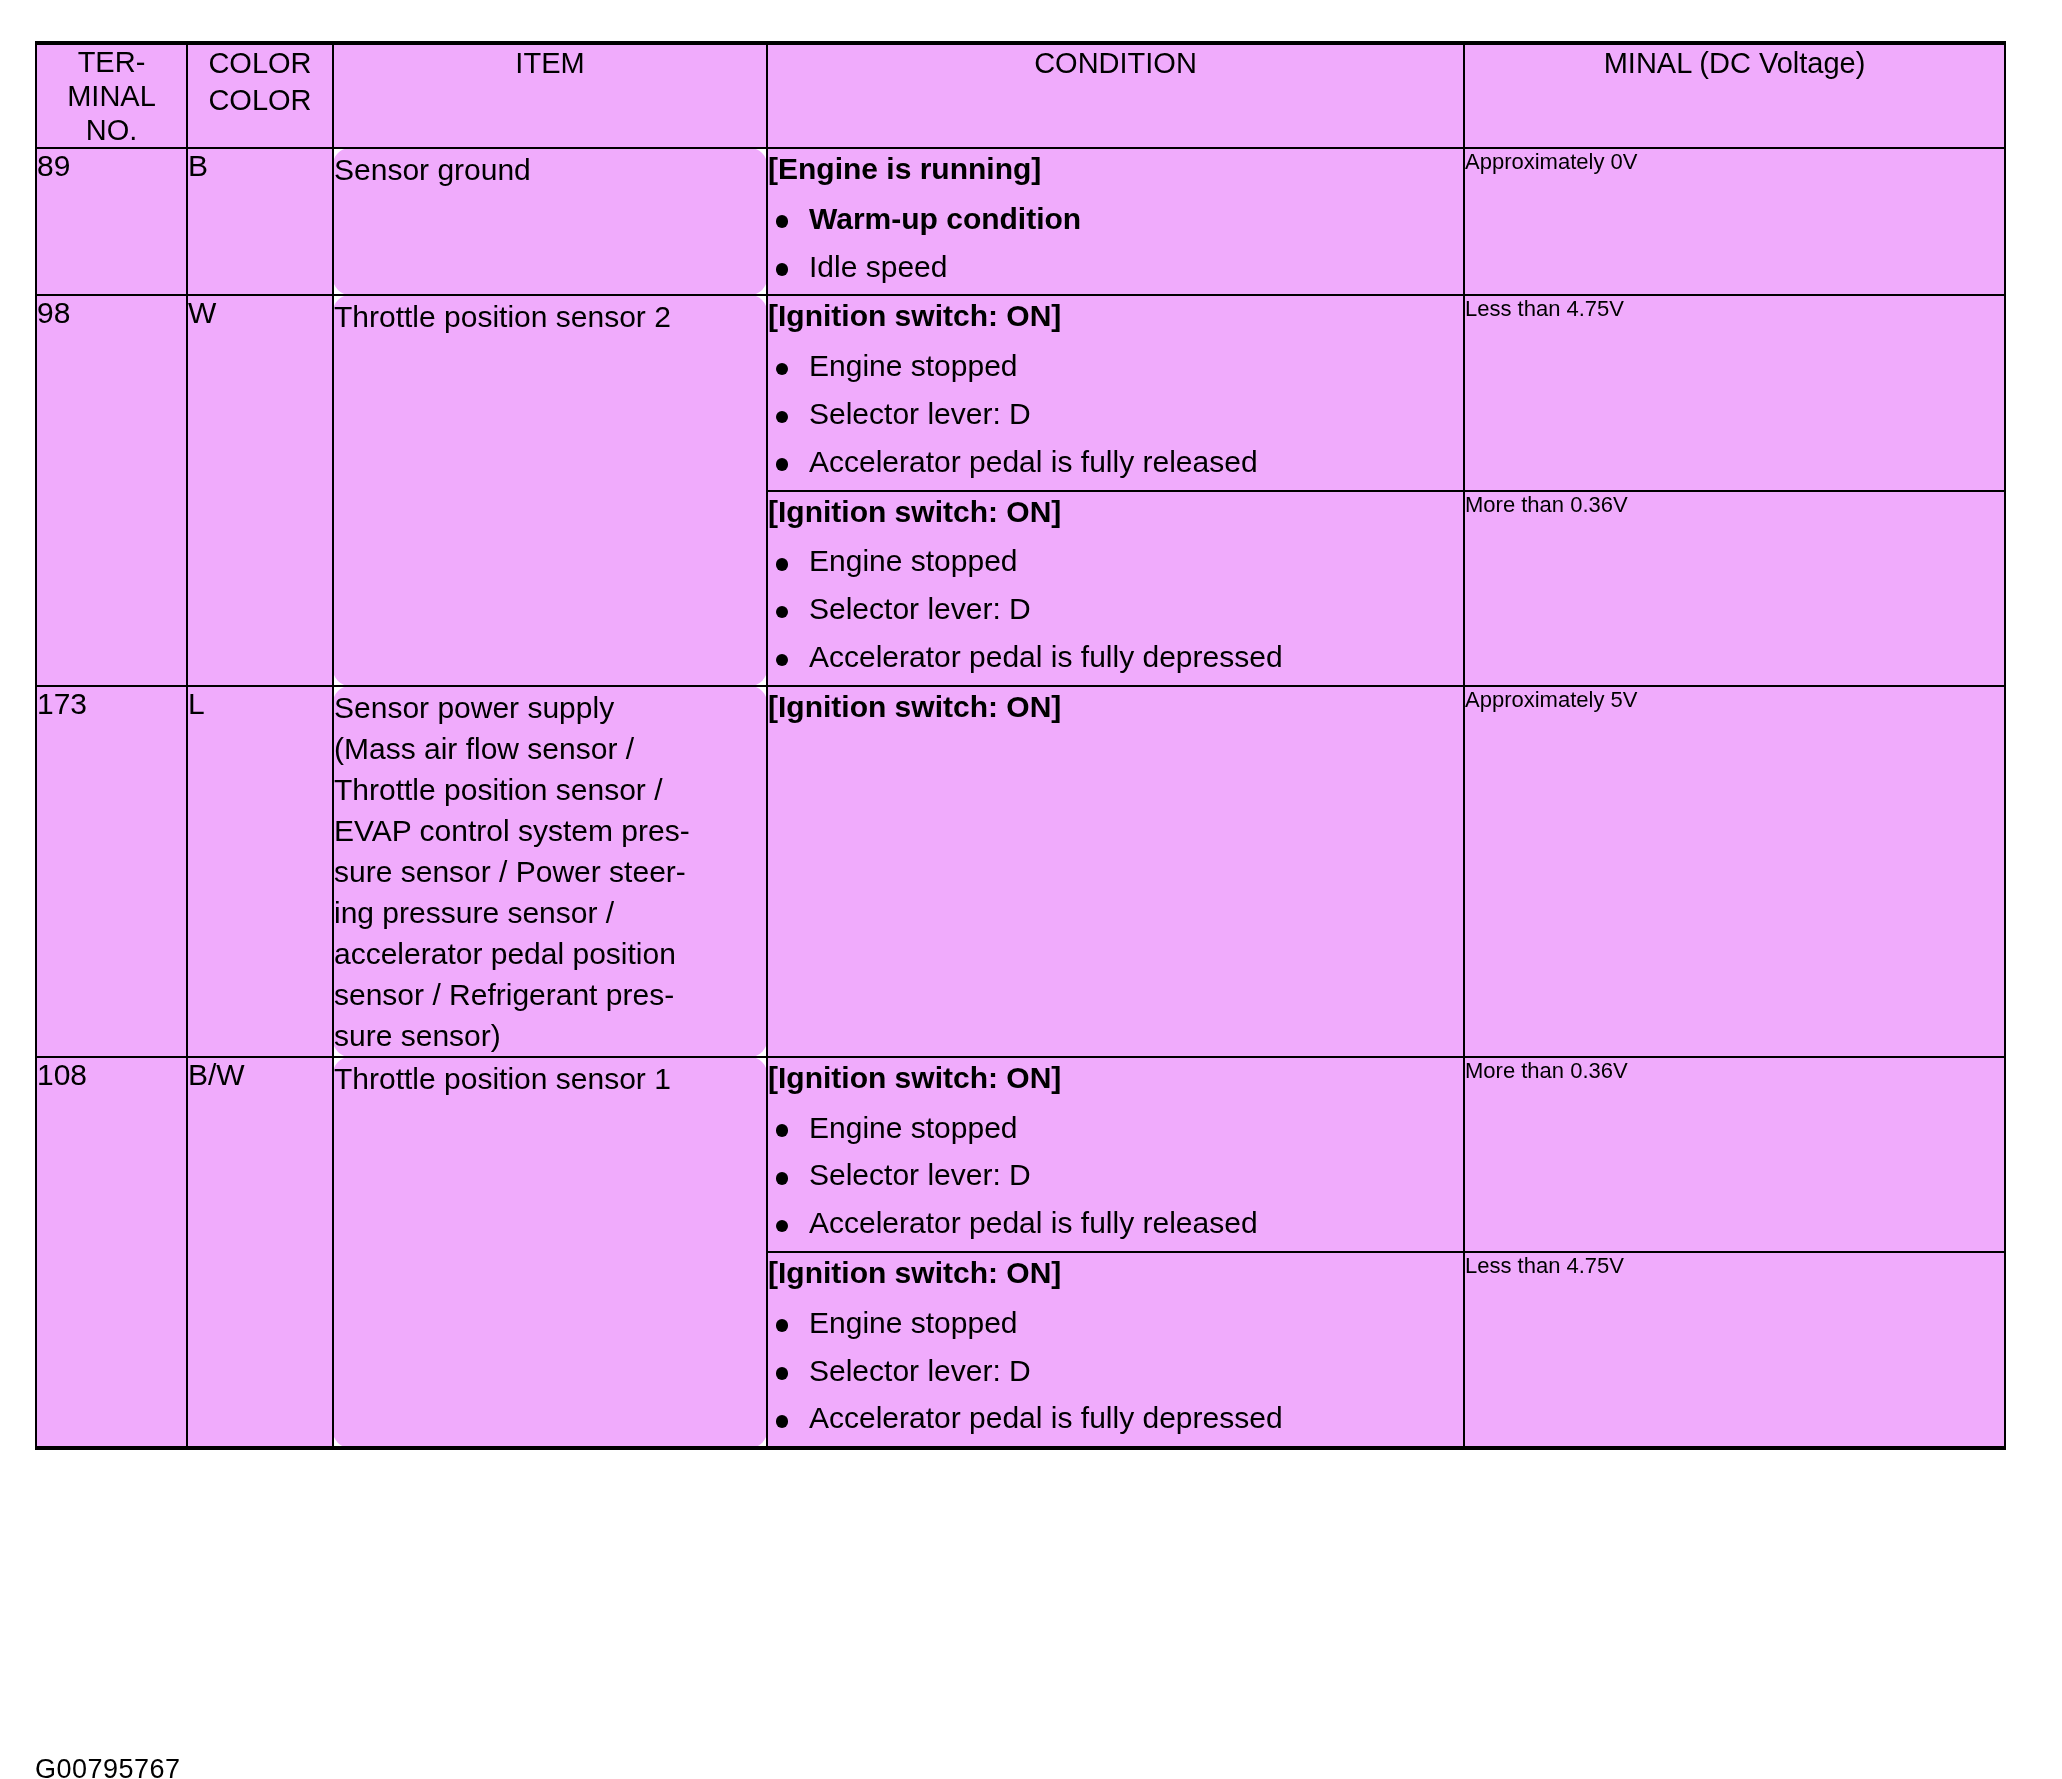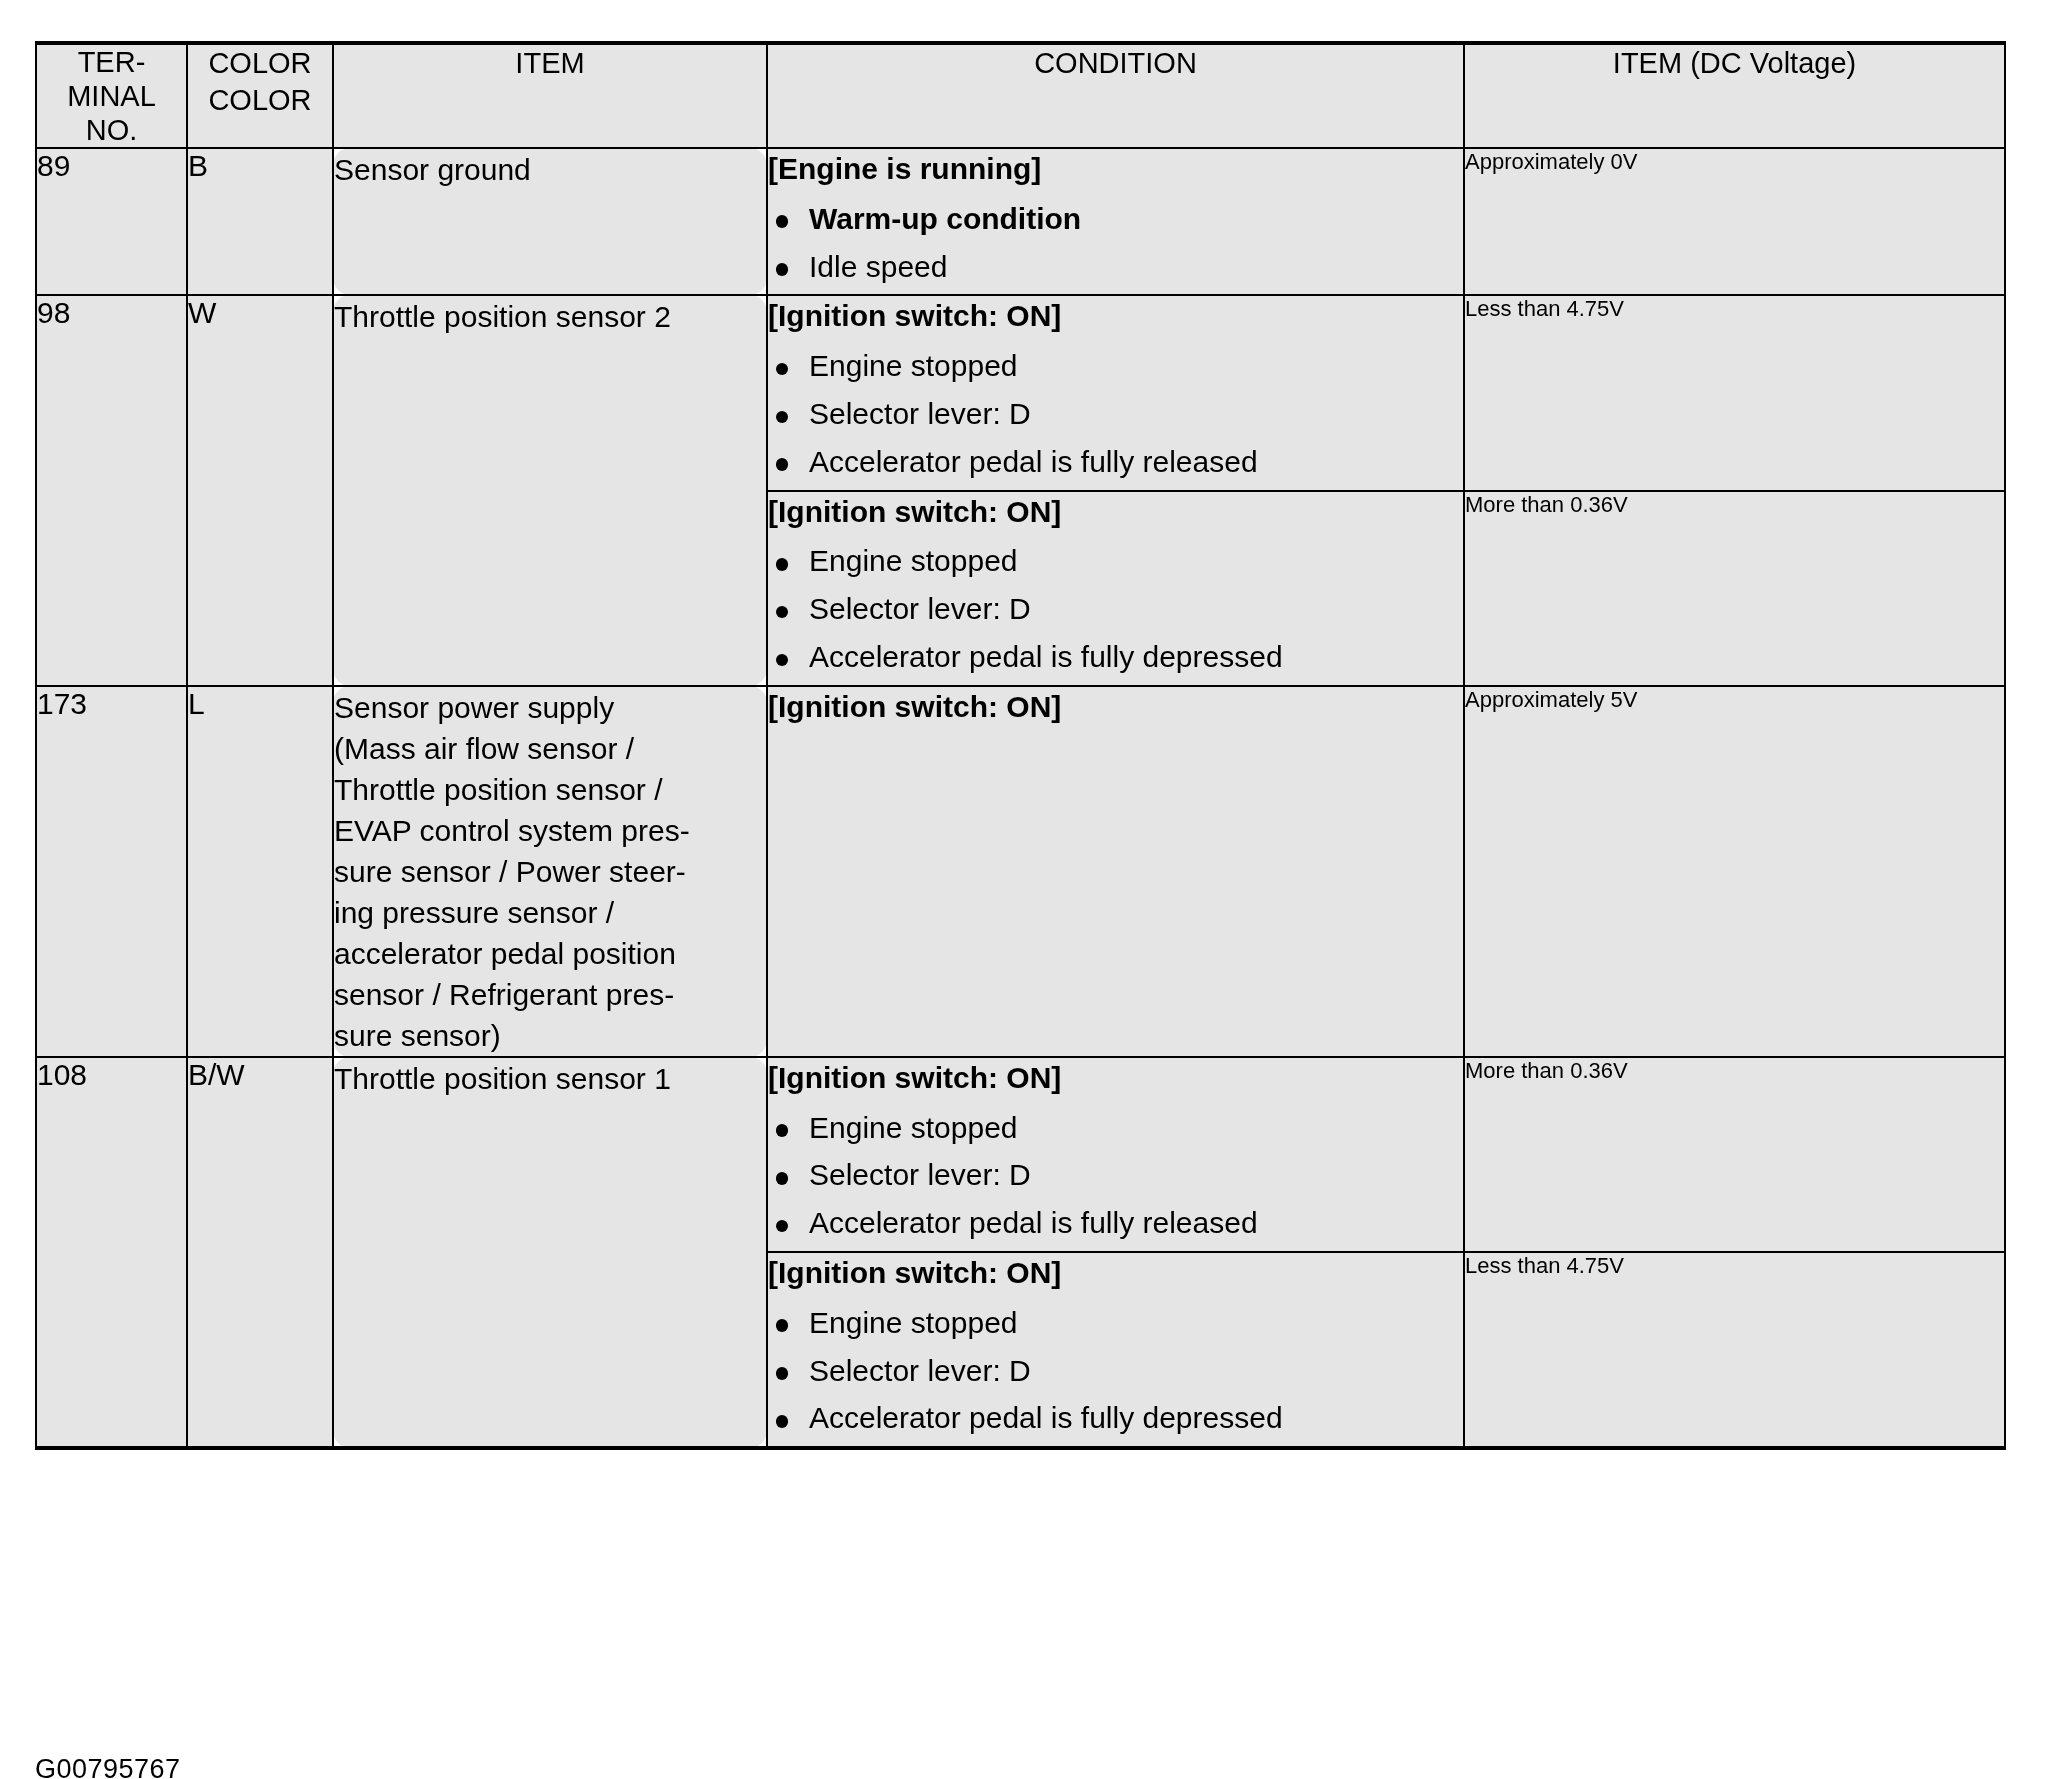--- a/index.html
+++ b/index.html
@@ -29,21 +29,21 @@
   }
   table.spec {
     border-collapse: collapse;
     width: 1970px;
     table-layout: fixed;
   }
   table.spec td, table.spec th {
     border: 2px solid #000000;
     vertical-align: top;
     padding: 0;
-    background: #e5e5e5;
+    background: #f0abfc;
   }
   
   table.spec {
     border-top: 4.9px solid #000;
     border-bottom: 4.9px solid #000;
   }
   .col-term { width: 151px; }
   .col-wire { width: 146px; }
   .col-item { width: 434px; }
   .col-cond { width: 697px; }
@@ -144,21 +144,21 @@
             <div>TER-</div>
             <div>MINAL</div>
             <div>NO.</div>
           </td>
           <td class="hdr">
             <div>COLOR</div>
             <div>COLOR</div>
           </td>
           <td class="hdr">ITEM</td>
           <td class="hdr">CONDITION</td>
-          <td class="hdr">ITEM (DC Voltage)</td>
+          <td class="hdr">MINAL (DC Voltage)</td>
         </tr>
       </thead>
       <tbody>
 
         <tr>
           <td class="cell-term vmid">89</td>
           <td class="cell-wire vmid">B</td>
           <td class="cell-item vmid">Sensor ground</td>
           <td class="cell-cond">
             <div class="cond-head">[Engine is running]</div>

